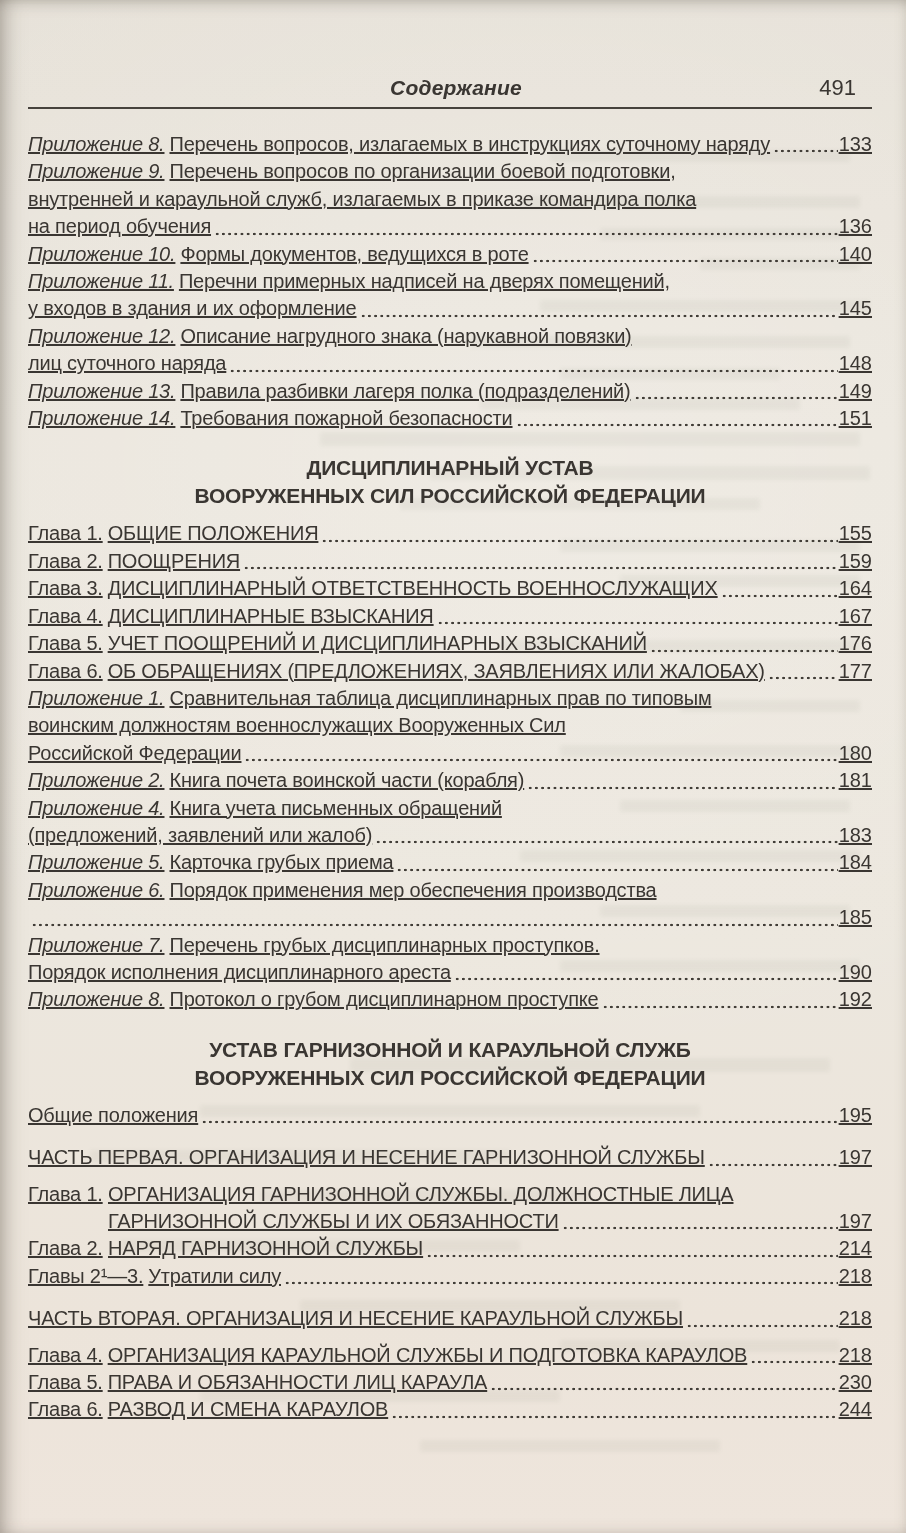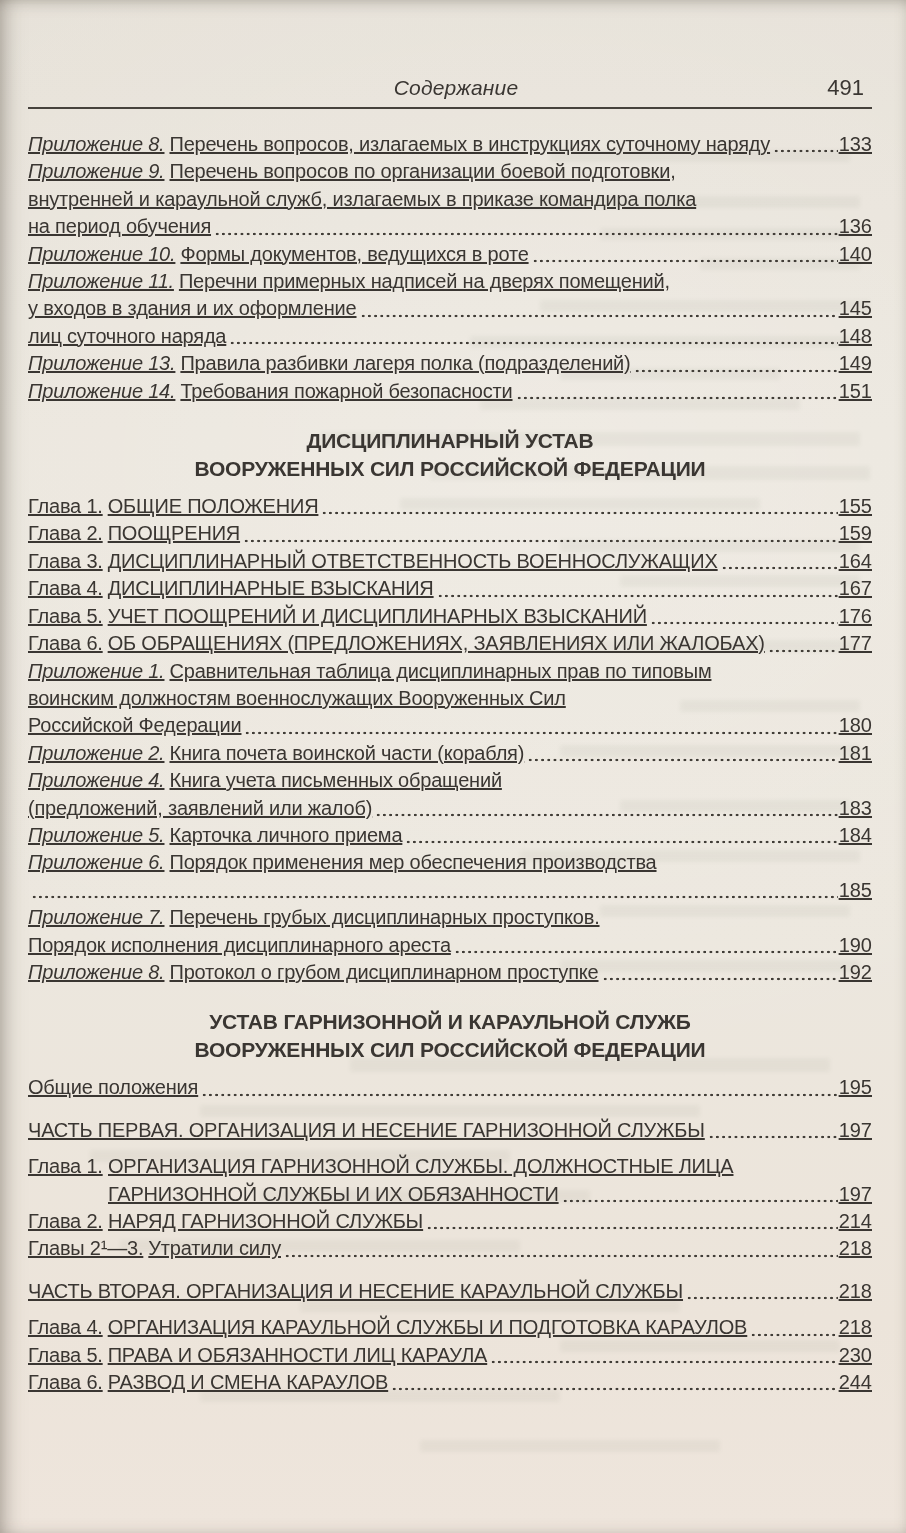--- a/index.html
+++ b/index.html
@@ -42,23 +42,24 @@
   .runhead {
     position: relative;
     height: 26px;
   }
   .runhead .title {
     position: absolute; left: 12px; right: 0;
     text-align: center;
     font-style: italic;
     font-size: 21px;
     letter-spacing: 0.2px;
+    font-weight: bold;
   }
   .runhead .pagenum {
-    position: absolute; right: 8px; top: -1px;
+    position: absolute; right: 16px; top: -1px;
     font-size: 22px;
   }
   .rule {
     margin-top: 5px;
     border-top: 2px solid #46423c;
     height: 0;
   }
 
   
   .toc { margin-top: 22px; font-size: 20px; line-height: 27.4px; }
@@ -169,20 +170,24 @@
             <span class="t">Перечни примерных надписей на дверях помещений,</span>
           </div>
           <div class="row">
             <span class="t">у входов в здания и их оформление</span>
             <span class="leader"></span>
             <span class="pnum">145</span>
           </div>
         </div>
         <div class="entry">
           <div class="row">
+            <span class="label italic">Приложение 12.</span>
+            <span class="t">Описание нагрудного знака (нарукавной повязки)</span>
+          </div>
+          <div class="row">
             <span class="t">лиц суточного наряда</span>
             <span class="leader"></span>
             <span class="pnum">148</span>
           </div>
         </div>
         <div class="entry">
           <div class="row">
             <span class="label italic">Приложение 13.</span>
             <span class="t">Правила разбивки лагеря полка (подразделений)</span>
             <span class="leader"></span>
@@ -278,21 +283,21 @@
           </div>
           <div class="row">
             <span class="t">(предложений, заявлений или жалоб)</span>
             <span class="leader"></span>
             <span class="pnum">183</span>
           </div>
         </div>
         <div class="entry">
           <div class="row">
             <span class="label italic">Приложение 5.</span>
-            <span class="t">Карточка личного приема</span>
+            <span class="t">Карточка грубых приема</span>
             <span class="leader"></span>
             <span class="pnum">184</span>
           </div>
         </div>
         <div class="entry">
           <div class="row">
             <span class="label italic">Приложение 6.</span>
             <span class="t">Порядок применения мер обеспечения производства</span>
           </div>
           <div class="row">

